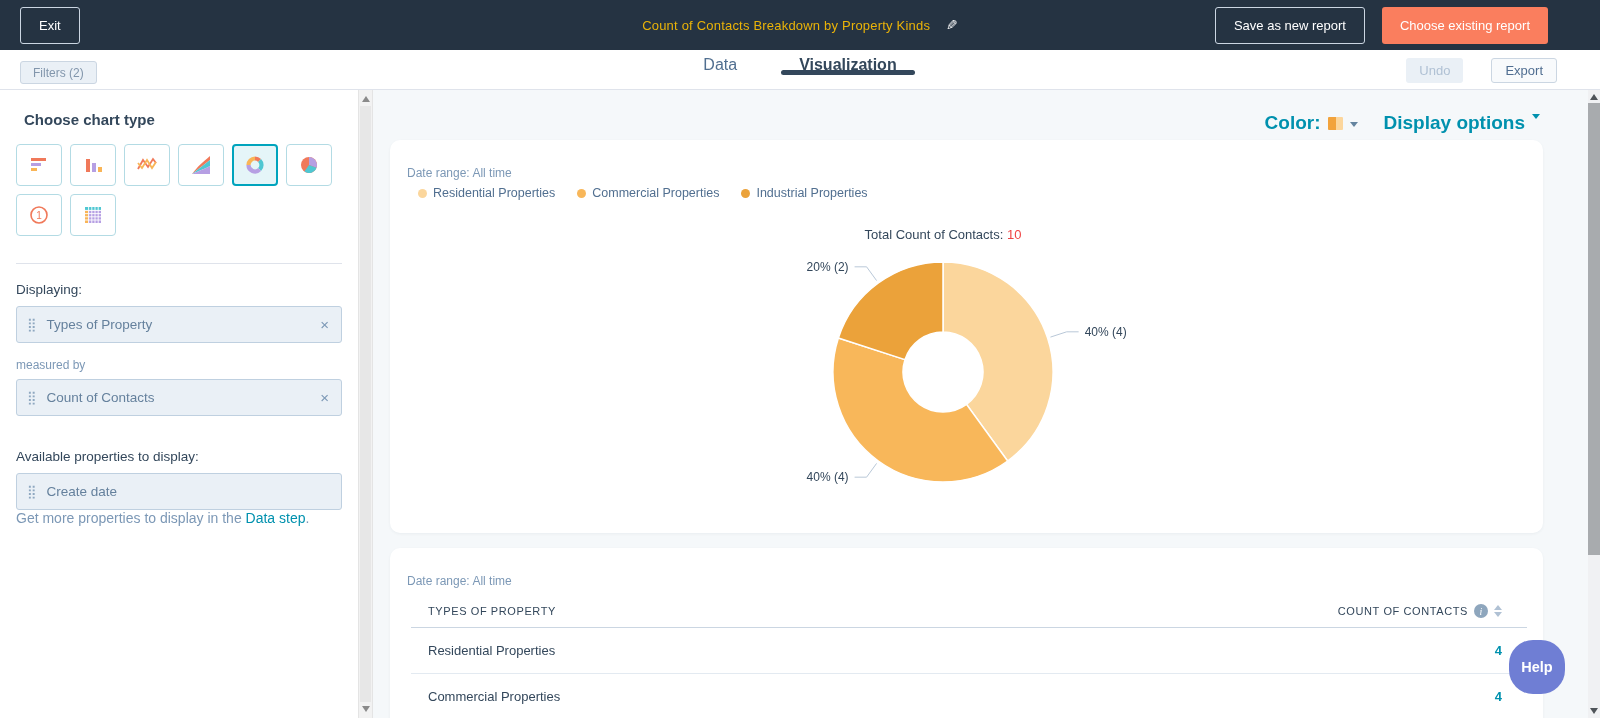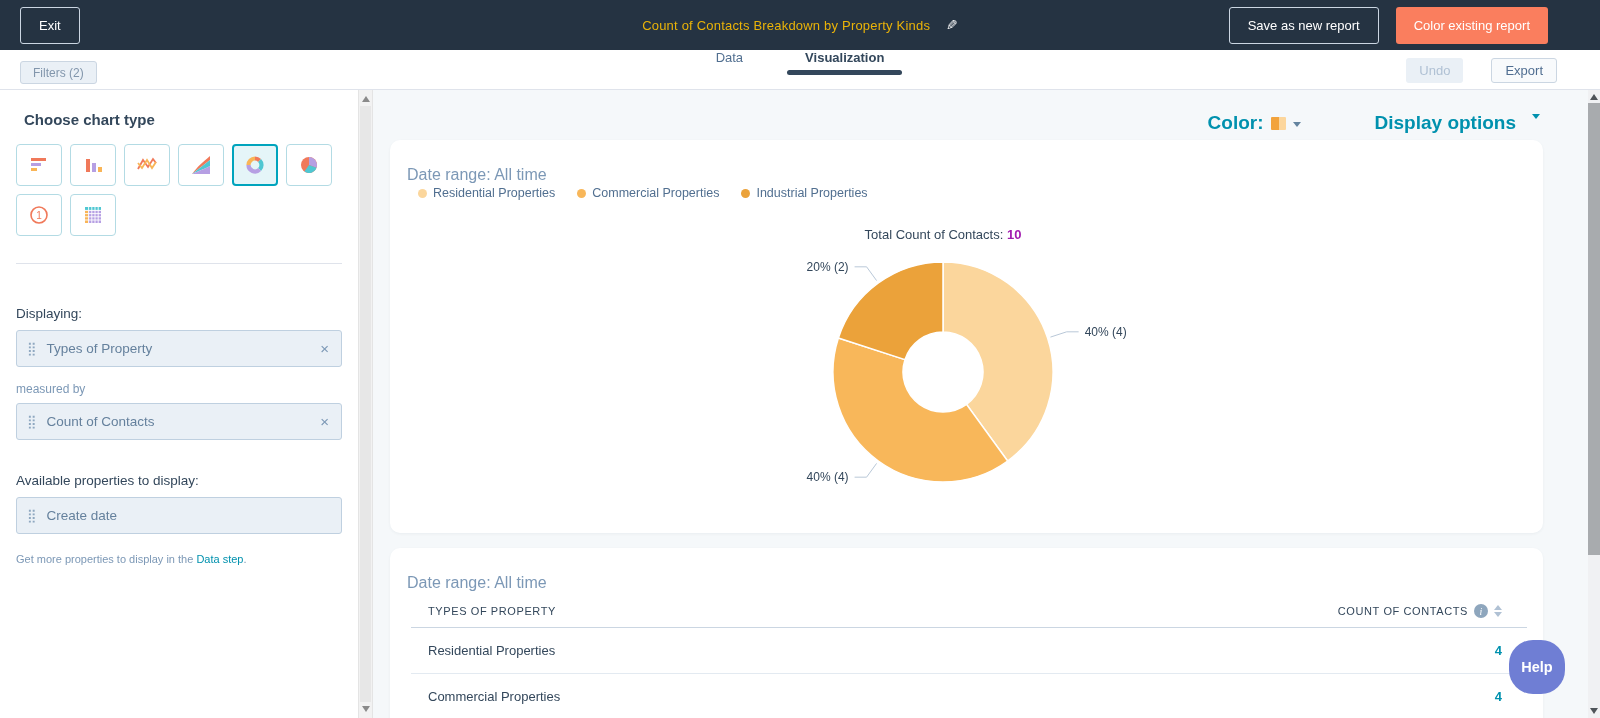--- a/index.html
+++ b/index.html
@@ -25,50 +25,50 @@
              font-size:13px; cursor:pointer; font-family:inherit; background:#fa7e5e; }
 
   
   .subbar { position:absolute; left:0; top:50px; width:1600px; height:40px; background:#fff;
             border-bottom:1px solid #dfe3eb; }
   .filters-btn { position:absolute; left:20px; top:11px; height:23px; padding:0 12px;
                  background:#eaf0f6; border:1px solid #cbd6e2; border-radius:3px;
                  color:#8296ac; font-size:12px; cursor:pointer; font-family:inherit; }
   .tabs { position:absolute; left:0; right:0; top:0; height:40px; display:flex;
           justify-content:center; gap:30px; }
-  .tab { position:relative; height:24px; display:flex; align-items:flex-start; padding:0 16px;
-         font-size:13px; color:#516f90; cursor:pointer; }
+  .tab { position:relative; height:24px; display:flex; align-items:flex-end; padding:0 16px;
+         font-size:16px; color:#516f90; cursor:pointer; }
   .tab.active { color:#33475b; font-weight:bold; }
   .tab.active .tab-underline { position:absolute; left:-2px; right:-2px; bottom:-1px; height:5px;
          background:#33475b; border-radius:3px; }
   .subbar-right { position:absolute; right:43px; top:8px; display:flex; gap:28px; }
   .btn-undo { height:25px; padding:0 13px; background:#eaf0f6; border:none; border-radius:3px;
               color:#b0c1d4; font-size:13px; font-family:inherit; }
   .btn-export { height:25px; padding:0 13px; background:#f8fafc; border:1px solid #cbd6e2;
                 border-radius:3px; color:#506e91; font-size:13px; cursor:pointer; font-family:inherit; }
 
   
   .sidebar { position:absolute; left:0; top:90px; width:358px; height:628px; background:#fff;
              padding:21px 16px 0 16px; overflow:hidden; }
   .side-heading { color:#33475b; font-size:15px; font-weight:bold;margin-left:8px; }
   .tiles { display:flex; flex-wrap:wrap; gap:8px; margin-top:16px; width:326px; }
   .tile { width:46px; height:42px; background:#fff; border:1px solid #b3dbe4; border-radius:4px;
           display:flex; align-items:center; justify-content:center; cursor:pointer; }
   .tile.selected { border:2px solid #00a4bd; background:#e5f5f8; }
   .side-divider { height:1px; background:#dfe3eb; margin:27px 0 0 0; }
   .configure-heading { margin-top:27px; }
-  .field-label { margin-top:42px; color:#33475b; font-size:13.5px; }
+  .field-label { margin-top:18px; color:#33475b; font-size:13.5px; }
   .pill { margin-top:9px; height:37px; background:#eaf0f6; border:1px solid #bfd0e0;
           border-radius:3px; display:flex; align-items:center; padding:0 10px; cursor:grab; }
   .pill .handle { color:#8fa8c0; font-size:13px; margin-right:10px; cursor:grab; line-height:1; }
   .pill .pill-text { color:#65819d; font-size:13.5px; flex:1; }
   .pill .pill-x { color:#7c98b6; font-size:15px; cursor:pointer; padding:0 2px; }
   .measured-label { margin-top:15px; color:#7c98b6; font-size:12px; }
   .pill.tight { margin-top:7px; }
-  .footnote { margin-top:19px; font-size:11px; color:#7c98b6; }
+  .footnote { font-size:14px; color:#7c98b6; }
   .footnote .link { color:#0091ae; cursor:pointer; }
 
   
   .sb-scroll { position:absolute; left:358px; top:90px; width:15px; height:628px; background:#f2f2f2;
                border-left:1px solid #e4e4e4; border-right:1px solid #e4e4e4; }
   .sb-scroll .arr-up, .sb-scroll .arr-dn { position:absolute; left:3px; width:0; height:0;
                border-left:4.5px solid transparent; border-right:4.5px solid transparent; cursor:pointer; }
   .sb-scroll .arr-up { top:6px; border-bottom:6px solid #8a8a8a; }
   .sb-scroll .arr-dn { bottom:6px; border-top:6px solid #8a8a8a; }
   .sb-scroll .sb-thumb { position:absolute; left:1px; top:16px; bottom:16px; width:11px;
@@ -79,35 +79,35 @@
           overflow:hidden; }
   .viz-controls { position:absolute; right:48px; top:22px; display:flex; align-items:center; gap:26px; }
   .color-ctl { display:flex; align-items:center; gap:7px; cursor:pointer; }
   .ctl-label { color:#0091ae; font-size:19px; font-weight:bold; }
   .swatch { width:15px; height:13px; display:flex; border-radius:1px; overflow:hidden; }
   .swatch .sw-l { width:8px; background:#f2a33c; }
   .swatch .sw-r { width:7px; background:#fcd69c; }
   .caret { width:0; height:0; border-left:4.5px solid transparent; border-right:4.5px solid transparent;
            border-top:5px solid #64849f; margin-top:2px; }
   .caret.teal { border-top-color:#0091ae; }
-  .display-ctl { display:flex; gap:16px; cursor:pointer;margin-left:48px; }
+  .display-ctl { display:flex; gap:7px; cursor:pointer; }
 
   .card { position:absolute; left:17px; width:1153px; background:#fff; border-radius:10px;
           box-shadow:0 1px 3px rgba(45,62,80,.06); }
   .card1 { top:50px; height:393px; }
   .card2 { top:458px; height:320px; }
-  .date-range { position:absolute; left:17px; top:26px; font-size:16px; color:#7c98b6; }
+  .date-range { position:absolute; left:17px; top:26px; font-size:12px; color:#7c98b6; }
   .legend { position:absolute; left:28px; top:46px; display:flex; gap:22px; }
   .legend-item { display:flex; align-items:center; gap:6px; cursor:pointer; }
   .legend-dot { width:9px; height:9px; border-radius:50%; }
   .legend-text { font-size:12.5px; color:#516f90; }
   .chart-total { position:absolute; left:553px; top:87px; transform:translateX(-50%);
                  font-size:13px; white-space:nowrap; }
   .chart-total .tt-label { color:#33475b; font-weight:normal; }
-  .chart-total .tt-value { color:#a21caf;font-weight:bold; }
+  .chart-total .tt-value { color:#ef4444; }
   .donut-svg { position:absolute; left:0; top:0; width:1153px; height:393px; }
   .donut-svg text.donut-label { font-family:"Liberation Sans", sans-serif; font-size:12px; fill:#33475b; }
   .donut-svg polyline { fill:none; stroke:#b9c8d8; stroke-width:1; }
 
   
   .tbl { position:absolute; left:21px; right:16px; top:47px; }
   .thead { height:33px; display:flex; align-items:center; justify-content:space-between;
            border-bottom:1px solid #cbd6e2; padding:0 25px 0 17px; }
   .th-left { font-size:11px; color:#33475b; letter-spacing:.6px; font-weight:normal; }
   .th-right { display:flex; align-items:center; gap:6px; cursor:pointer; }
@@ -143,21 +143,21 @@
 <div class="page">
 
   <div class="topbar">
     <button class="btn-dark exit-btn">Exit</button>
     <div class="title-wrap">
       <span class="report-title">Count of Contacts Breakdown by Property Kinds</span>
       <span class="pencil">✎</span>
     </div>
     <div class="topbar-actions">
       <button class="btn-dark">Save as new report</button>
-      <button class="btn-cta">Color existing report</button>
+      <button class="btn-cta">Choose existing report</button>
     </div>
   </div>
 
   <div class="subbar">
     <button class="filters-btn">Filters (2)</button>
     <div class="tabs">
       <div class="tab">
         <span>Data</span>
       </div>
       <div class="tab active">

